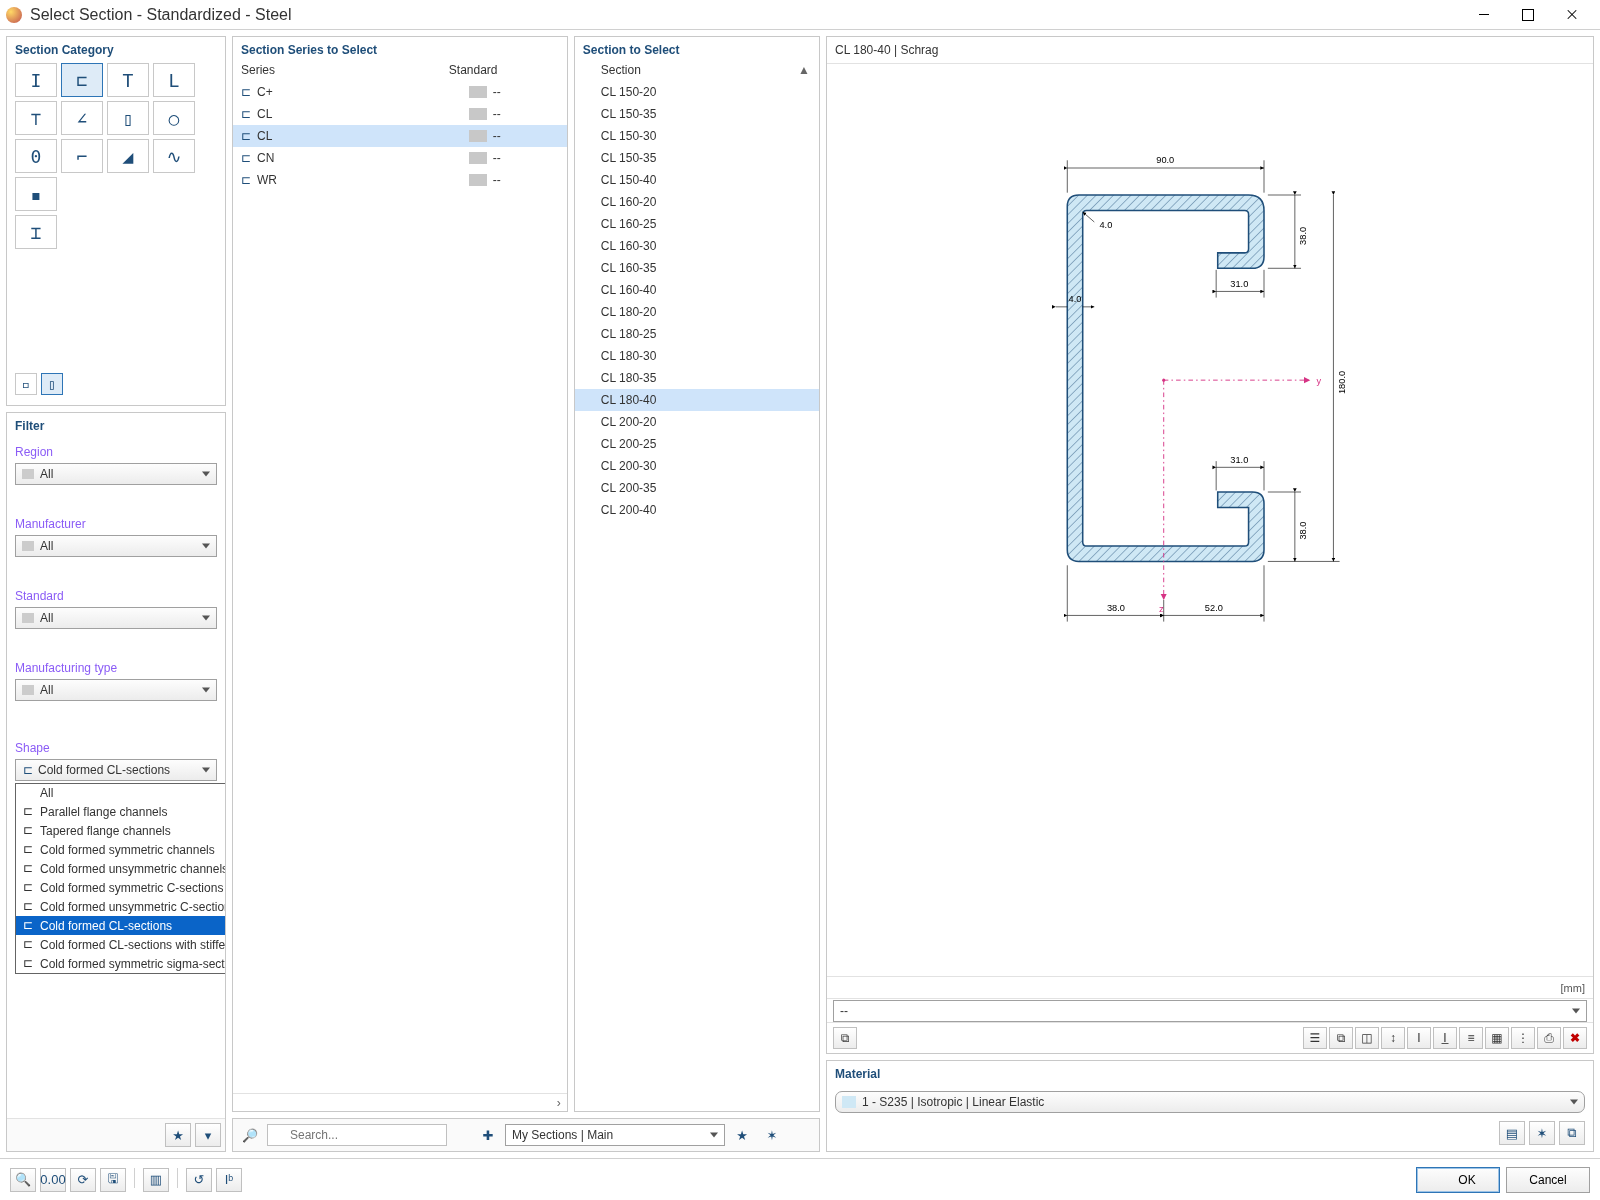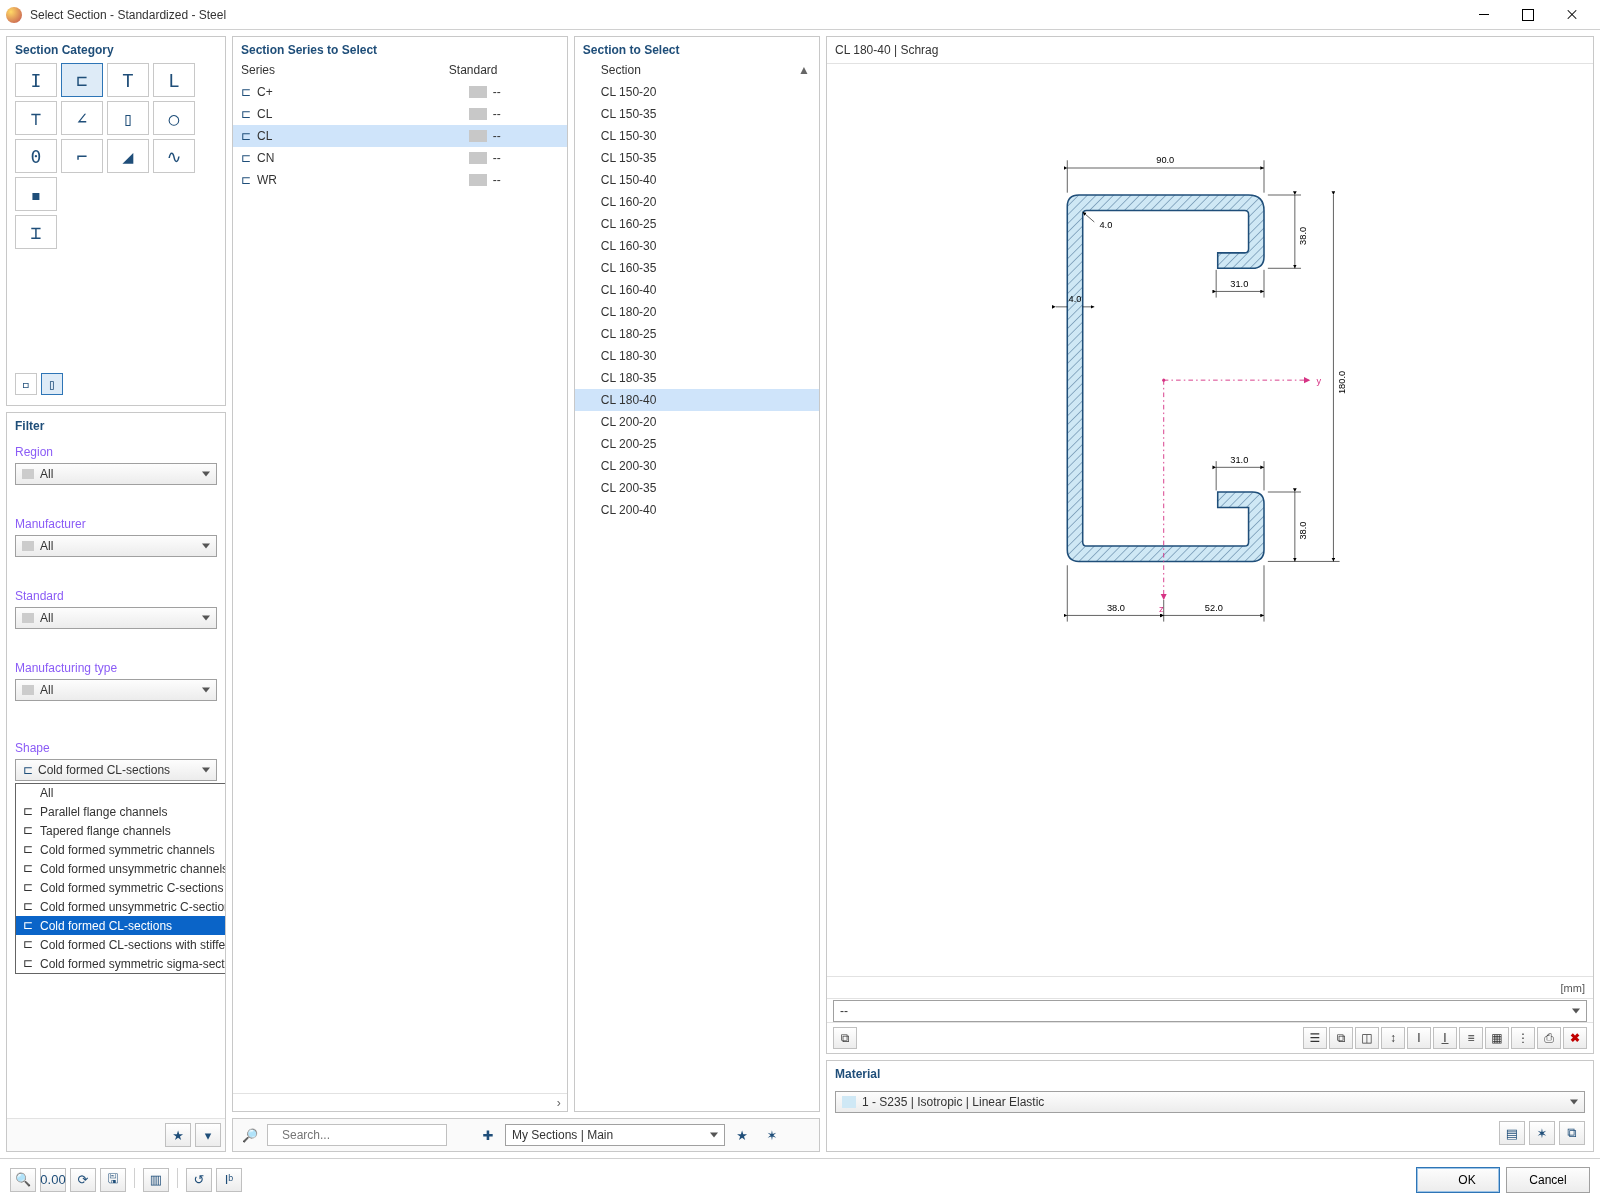--- a/index.html
+++ b/index.html
@@ -1,21 +1,21 @@
 <!DOCTYPE html>
 <html><head>
 <meta charset="utf-8">
 <style>
 * { box-sizing: border-box; margin: 0; padding: 0; font-family: "Segoe UI", Tahoma, sans-serif; font-size: 12px; }
 body { background: #fff; color: #333; width: 1600px; height: 1200px; overflow: hidden; display: flex; flex-direction: column; }
 
 
 .titlebar { height: 30px; background: #fff; border-bottom: 1px solid #d0d0d0; display: flex; align-items: center; padding: 0 6px; }
 .titlebar .app-icon { width: 16px; height: 16px; border-radius: 50%; background: radial-gradient(circle at 30% 30%, #ffd966, #c0504d); margin-right: 8px; }
-.titlebar .title { flex: 1; font-size: 12px; }
+.titlebar .title { flex: 1; font-size: 16px; }
 .titlebar .win-btn { width: 44px; height: 28px; display: flex; align-items: center; justify-content: center; cursor: pointer; }
 .win-min::before { content: ""; width: 10px; border-top: 1px solid #000; }
 .win-max::before { content: ""; width: 10px; height: 10px; border: 1px solid #000; }
 .win-close::before,
 .win-close::after { content: ""; position: absolute; width: 12px; border-top: 1px solid #000; }
 .win-close { position: relative; }
 .win-close::before { transform: rotate(45deg); }
 .win-close::after { transform: rotate(-45deg); }
 
 
@@ -71,27 +71,27 @@
 .preview-area svg { max-width: 100%; }
 .unit-row { height: 22px; display: flex; justify-content: flex-end; align-items: center; padding: 0 8px; border-top: 1px solid #e2e2e2; font-size: 11px; color: #555; }
 .info-bar { height: 24px; border-top: 1px solid #e2e2e2; display: flex; align-items: center; padding: 0 6px; gap: 4px; }
 .info-bar .combo { flex: 1; background: #fff; }
 .icon-row { display: flex; gap: 2px; padding: 4px 6px; border-top: 1px solid #e2e2e2; }
 .icon-row .spacer { flex: 1; }
 .ibtn { width: 24px; height: 22px; border: 1px solid #c0c0c0; background: linear-gradient(#fff,#ececec); display: flex; align-items: center; justify-content: center; cursor: pointer; font-size: 12px; }
 .ibtn.red { color: #c00000; font-weight: bold; }
 
 
-.material-panel .combo { margin: 4px 8px 8px; }
+.material-panel .combo { margin: 4px 8px 8px; border-radius: 7px; }
 .material-panel .mat-icons { display: flex; justify-content: flex-end; gap: 4px; padding: 0 8px 6px; }
 
 
 .col-bottom { display: flex; align-items: center; gap: 4px; padding: 4px; border-top: 1px solid #e2e2e2; background: #fafafa; }
 .divider { width: 1px; height: 20px; background: #d0d0d0; margin: 0 4px; }
-.search-input { flex: 1; height: 22px; border: 1px solid #c0c0c0; padding: 0 14px; background: #fff; }
+.search-input { flex: 1; height: 22px; border: 1px solid #c0c0c0; padding: 0 22px; background: #fff; }
 
 
 .dlg-bottom { height: 42px; border-top: 1px solid #d0d0d0; display: flex; align-items: center; padding: 0 10px; gap: 6px; }
 .dlg-bottom .spacer { flex: 1; }
 .dlg-btn { min-width: 84px; height: 26px; border: 1px solid #a0a0a0; background: linear-gradient(#fdfdfd,#ececec); cursor: pointer; }
 .dlg-btn.default { border: 1px solid #2e75b6; box-shadow: 0 0 0 1px #9cc3e6 inset; padding-left: 18px; }
 
 
 .tb-ico { width: 26px; height: 24px; border: 1px solid #c0c0c0; background: linear-gradient(#fff,#ececec); display: flex; align-items: center; justify-content: center; cursor: pointer; font-size: 13px; color: #1f4e79; }
 .tb-ico.naked { border-color: transparent; background: transparent; }

